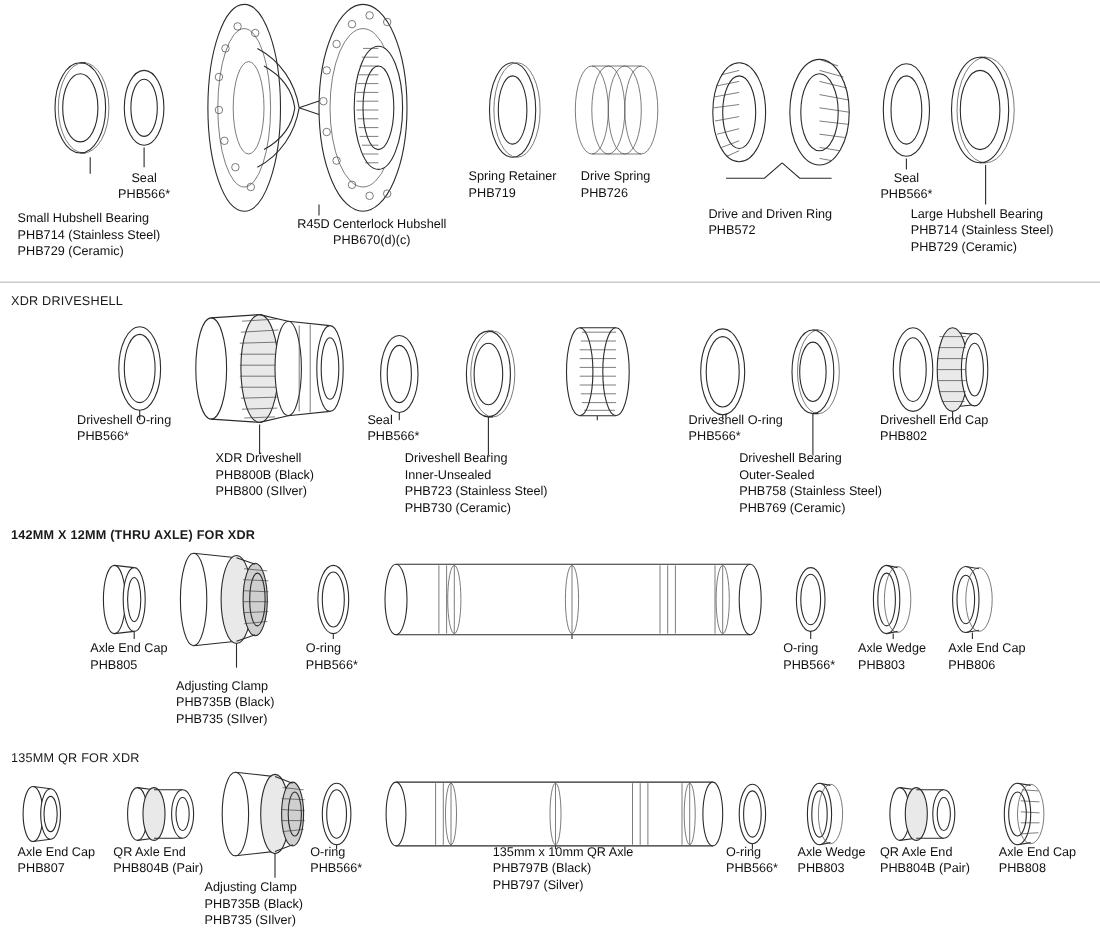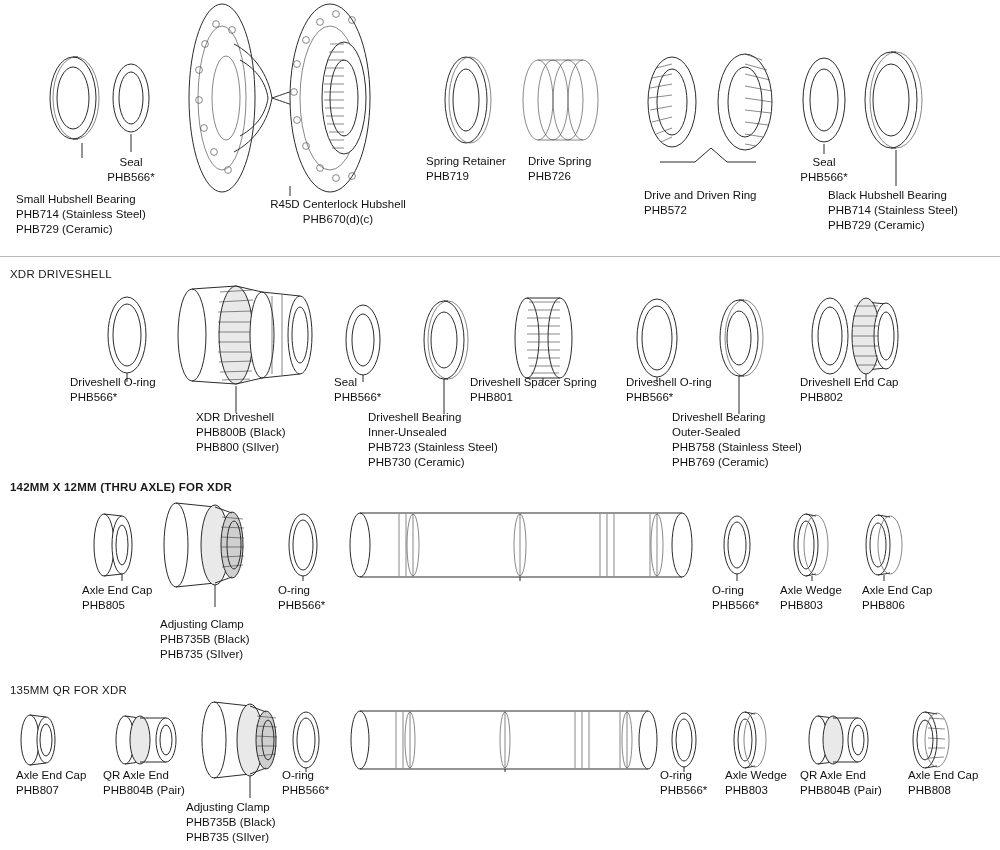--- a/index.html
+++ b/index.html
@@ -214,21 +214,21 @@
     <div>Drive and Driven Ring</div>
     <div>PHB572</div>
   </div>
 
   <div class="caption center" style="left:824px; top:155px;">
     <div>Seal</div>
     <div>PHB566*</div>
   </div>
 
   <div class="caption left" style="left:828px; top:188px;">
-    <div>Black Hubshell Bearing</div>
+    <div>Large Hubshell Bearing</div>
     <div>PHB714 (Stainless Steel)</div>
     <div>PHB729 (Ceramic)</div>
   </div>
 
   <div class="divider" style="top:256px;"></div>
 
   <div class="section-title" style="left:10px; top:268px;">XDR DRIVESHELL</div>
 
   <svg class="art" style="left:0px; top:280px; width:1000px; height:190px;" viewBox="0 0 1000 190">
 
@@ -323,24 +323,20 @@
     <div>PHB566*</div>
   </div>
 
   <div class="caption left" style="left:368px; top:410px;">
     <div>Driveshell Bearing</div>
     <div>Inner-Unsealed</div>
     <div>PHB723 (Stainless Steel)</div>
     <div>PHB730 (Ceramic)</div>
   </div>
 
-  <div class="caption left" style="left:470px; top:375px;">
-    <div>Driveshell Spacer Spring</div>
-    <div>PHB801</div>
-  </div>
 
   <div class="caption left" style="left:626px; top:375px;">
     <div>Driveshell O-ring</div>
     <div>PHB566*</div>
   </div>
 
   <div class="caption left" style="left:672px; top:410px;">
     <div>Driveshell Bearing</div>
     <div>Outer-Sealed</div>
     <div>PHB758 (Stainless Steel)</div>
@@ -548,20 +544,25 @@
     <div>Adjusting Clamp</div>
     <div>PHB735B (Black)</div>
     <div>PHB735 (SIlver)</div>
   </div>
 
   <div class="caption left" style="left:282px; top:768px;">
     <div>O-ring</div>
     <div>PHB566*</div>
   </div>
 
+  <div class="caption left" style="left:448px; top:768px;">
+    <div>135mm x 10mm QR Axle</div>
+    <div>PHB797B (Black)</div>
+    <div>PHB797 (Silver)</div>
+  </div>
 
   <div class="caption left" style="left:660px; top:768px;">
     <div>O-ring</div>
     <div>PHB566*</div>
   </div>
 
   <div class="caption left" style="left:725px; top:768px;">
     <div>Axle Wedge</div>
     <div>PHB803</div>
   </div>

